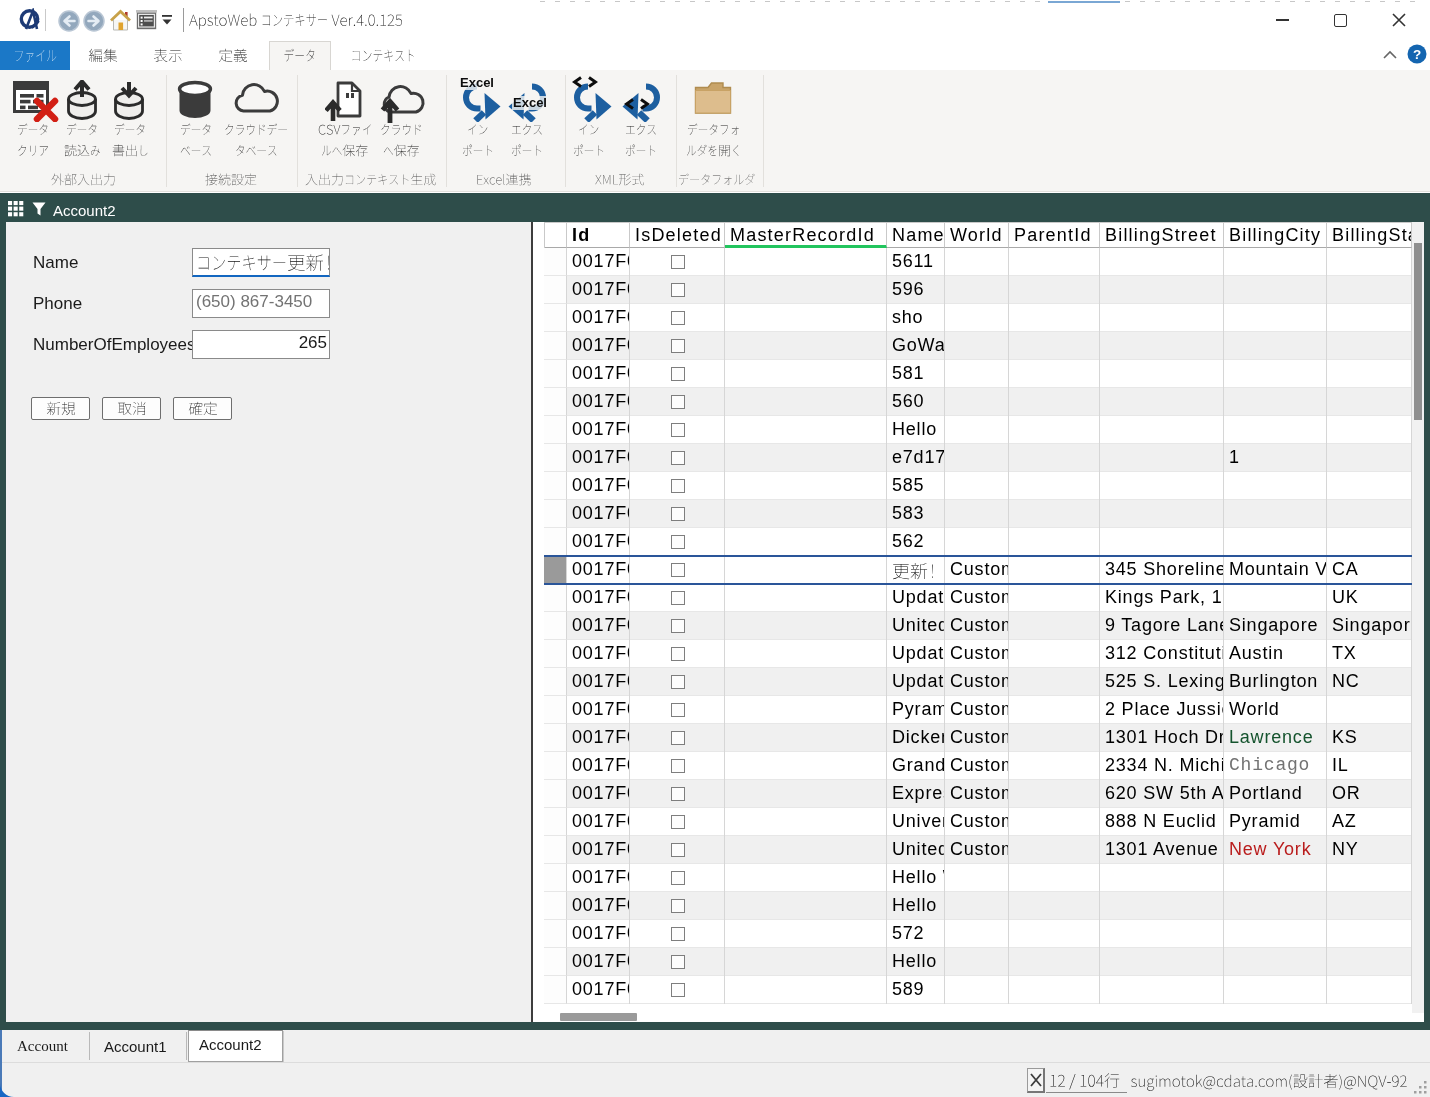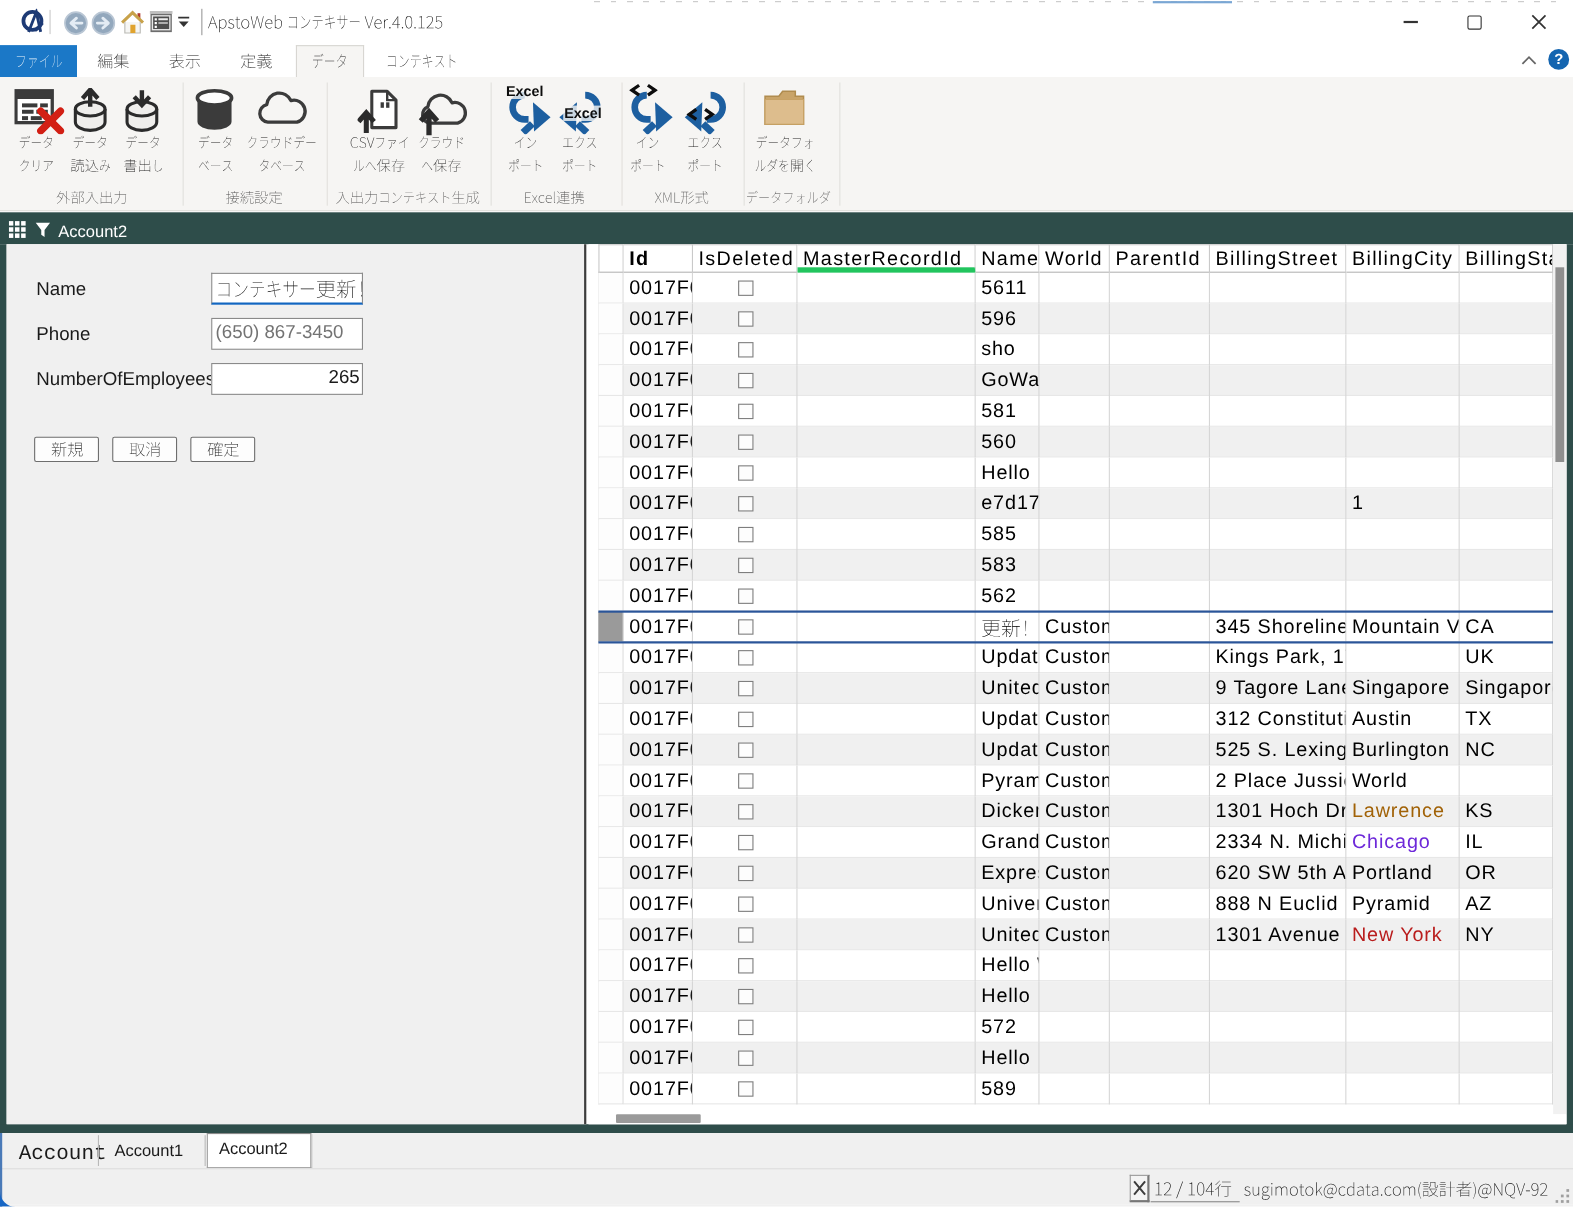--- a/index.html
+++ b/index.html
@@ -309,21 +309,21 @@
     <path d="M7.4 -5.2H13.5V-4.8H7.4ZM7.4 -2.7H13.5V-2.2H7.4ZM7.5 -0.1H14.2V0.3H7.5ZM6.3 -10.8H14.2V-8.4H13.7V-10.3H6.7V-8.4H6.3ZM10.3 -7.6H10.7V0.2H10.3ZM7.7 -7.7H13.7V-7.3H7.7V1.0H7.2V-7.3L7.6 -7.7ZM9.7 -12.5 10.1 -12.4Q9.5 -10.2 8.4 -8.5Q7.3 -6.8 5.9 -5.5Q5.9 -5.6 5.8 -5.6Q5.7 -5.7 5.7 -5.8Q5.6 -5.8 5.5 -5.8Q7.0 -7.0 8.0 -8.7Q9.1 -10.4 9.7 -12.5ZM11.2 -9.8 11.7 -9.6Q11.4 -9.1 11.2 -8.5Q10.9 -7.9 10.6 -7.4L10.3 -7.6Q10.5 -8.0 10.8 -8.7Q11.1 -9.3 11.2 -9.8ZM0.9 -11.3H6.0V-10.9H0.9ZM2.2 -7.0H5.5V-0.8H2.2V-1.3H5.0V-6.5H2.2ZM2.9 -11.2 3.3 -11.1Q3.1 -9.6 2.7 -8.2Q2.4 -6.8 1.9 -5.6Q1.5 -4.4 0.8 -3.5Q0.8 -3.5 0.7 -3.6Q0.7 -3.7 0.6 -3.7Q0.6 -3.8 0.5 -3.8Q1.1 -4.7 1.6 -5.9Q2.0 -7.0 2.3 -8.4Q2.7 -9.8 2.9 -11.2ZM2.0 -7.0H2.4V0.4H2.0Z M18.0 -7.8H27.2V-7.4H18.0ZM22.5 -4.2H27.5V-3.8H22.5ZM22.2 -7.7H22.7V0.2L22.2 0.1ZM18.7 -5.6 19.2 -5.6Q18.8 -3.3 18.1 -1.7Q17.3 0.0 16.1 1.1Q16.1 1.1 16.0 1.0Q15.9 1.0 15.8 0.9Q15.8 0.9 15.7 0.8Q17.0 -0.2 17.7 -1.9Q18.4 -3.5 18.7 -5.6ZM18.7 -3.6Q19.1 -2.4 19.8 -1.6Q20.5 -0.8 21.4 -0.4Q22.3 0.0 23.4 0.2Q24.6 0.3 25.8 0.3Q25.9 0.3 26.3 0.3Q26.6 0.3 27.1 0.3Q27.5 0.3 28.0 0.3Q28.4 0.3 28.8 0.3Q29.2 0.3 29.3 0.3Q29.2 0.4 29.2 0.5Q29.2 0.6 29.1 0.7Q29.1 0.7 29.1 0.8H28.4H25.8Q24.4 0.8 23.3 0.6Q22.1 0.4 21.2 0.0Q20.2 -0.4 19.5 -1.3Q18.8 -2.1 18.3 -3.4ZM22.2 -12.5H22.7V-10.3H22.2ZM16.4 -10.5H28.6V-7.8H28.1V-10.1H16.9V-7.8H16.4Z" fill="#1a1a1a"></path>
   </svg>
 <div style="position:absolute;left:535px;top:222px;width:889px;height:800px;background:#fff"></div>
 <div style="position:absolute;left:544px;top:222px;width:23px;height:26px;border-right:1px solid #c9c9c9;border-top:1px solid #c9c9c9;border-bottom:1px solid #a9a9a9;box-sizing:border-box;background:#fff;overflow:hidden"></div>
 <div style="position:absolute;left:567px;top:222px;width:63px;height:26px;border-right:1px solid #c9c9c9;border-top:1px solid #c9c9c9;border-bottom:1px solid #a9a9a9;box-sizing:border-box;background:#fff;overflow:hidden">
     <span style="position:absolute;left:5px;top:2px;font-family:'Liberation Sans';font-size:18px;font-weight:bold;letter-spacing:1.2px;color:#000;white-space:nowrap">Id</span>
   </div>
 <div style="position:absolute;left:630px;top:222px;width:95px;height:26px;border-right:1px solid #c9c9c9;border-top:1px solid #c9c9c9;border-bottom:1px solid #a9a9a9;box-sizing:border-box;background:#fff;overflow:hidden">
     <span style="position:absolute;left:5px;top:2px;font-family:'Liberation Sans';font-size:18px;font-weight:normal;letter-spacing:1.2px;color:#000;white-space:nowrap">IsDeleted</span>
   </div>
-<div style="position:absolute;left:725px;top:222px;width:162px;height:26px;border-right:1px solid #c9c9c9;border-top:1px solid #c9c9c9;border-bottom:5px solid #22c55e;box-sizing:border-box;background:#fff;overflow:hidden">
+<div style="position:absolute;left:725px;top:222px;width:162px;height:26px;border-right:1px solid #c9c9c9;border-top:1px solid #c9c9c9;border-bottom:3px solid #22c55e;box-sizing:border-box;background:#fff;overflow:hidden">
     <span style="position:absolute;left:5px;top:2px;font-family:'Liberation Sans';font-size:18px;font-weight:normal;letter-spacing:1.2px;color:#000;white-space:nowrap">MasterRecordId</span>
   </div>
 <div style="position:absolute;left:887px;top:222px;width:58px;height:26px;border-right:1px solid #c9c9c9;border-top:1px solid #c9c9c9;border-bottom:1px solid #a9a9a9;box-sizing:border-box;background:#fff;overflow:hidden">
     <span style="position:absolute;left:5px;top:2px;font-family:'Liberation Sans';font-size:18px;font-weight:normal;letter-spacing:1.2px;color:#000;white-space:nowrap">Name</span>
   </div>
 <div style="position:absolute;left:945px;top:222px;width:64px;height:26px;border-right:1px solid #c9c9c9;border-top:1px solid #c9c9c9;border-bottom:1px solid #a9a9a9;box-sizing:border-box;background:#fff;overflow:hidden">
     <span style="position:absolute;left:5px;top:2px;font-family:'Liberation Sans';font-size:18px;font-weight:normal;letter-spacing:1.2px;color:#000;white-space:nowrap">World</span>
   </div>
 <div style="position:absolute;left:1009px;top:222px;width:91px;height:26px;border-right:1px solid #c9c9c9;border-top:1px solid #c9c9c9;border-bottom:1px solid #a9a9a9;box-sizing:border-box;background:#fff;overflow:hidden">
     <span style="position:absolute;left:5px;top:2px;font-family:'Liberation Sans';font-size:18px;font-weight:normal;letter-spacing:1.2px;color:#000;white-space:nowrap">ParentId</span>
@@ -665,21 +665,21 @@
     <span style="position:absolute;left:5px;top:3px;font-family:'Liberation Sans';font-size:18px;letter-spacing:0.8px;color:#000;white-space:nowrap">Dickenson plc</span>
   </div>
 <div style="position:absolute;left:945px;top:724px;width:64px;height:28px;border-right:1px solid #d6d6d6;box-sizing:border-box;overflow:hidden">
     <span style="position:absolute;left:5px;top:3px;font-family:'Liberation Sans';font-size:18px;letter-spacing:0.8px;color:#000;white-space:nowrap">Customer - Channel</span>
   </div>
 <div style="position:absolute;left:1009px;top:724px;width:91px;height:28px;border-right:1px solid #d6d6d6;box-sizing:border-box;overflow:hidden"></div>
 <div style="position:absolute;left:1100px;top:724px;width:124px;height:28px;border-right:1px solid #d6d6d6;box-sizing:border-box;overflow:hidden">
     <span style="position:absolute;left:5px;top:3px;font-family:'Liberation Sans';font-size:18px;letter-spacing:0.8px;color:#000;white-space:nowrap">1301 Hoch Drive</span>
   </div>
 <div style="position:absolute;left:1224px;top:724px;width:103px;height:28px;border-right:1px solid #d6d6d6;box-sizing:border-box;overflow:hidden">
-    <span style="position:absolute;left:5px;top:3px;font-family:'Liberation Sans';font-size:18px;letter-spacing:0.8px;color:#a16207;white-space:nowrap">Lawrence</span>
+    <span style="position:absolute;left:5px;top:3px;font-family:'Liberation Sans';font-size:18px;letter-spacing:0.8px;color:#14532d;white-space:nowrap">Lawrence</span>
   </div>
 <div style="position:absolute;left:1327px;top:724px;width:85px;height:28px;border-right:1px solid #d6d6d6;box-sizing:border-box;overflow:hidden">
     <span style="position:absolute;left:5px;top:3px;font-family:'Liberation Sans';font-size:18px;letter-spacing:0.8px;color:#000;white-space:nowrap">KS</span>
   </div>
 <div style="position:absolute;left:671px;top:731px;width:14px;height:14px;border:1.2px solid #7e7e7e;background:#fdfdfd;box-sizing:border-box"></div>
 <div style="position:absolute;left:544px;top:752px;width:23px;height:28px;background:#fdfdfd;border-right:1px solid #d6d6d6;border-bottom:1px solid #e7e7e7;box-sizing:border-box"></div>
 <div style="position:absolute;left:567px;top:752px;width:845px;height:28px;background:#ffffff;border-bottom:1px solid #e7e7e7;box-sizing:border-box"></div>
 <div style="position:absolute;left:567px;top:752px;width:63px;height:28px;border-right:1px solid #d6d6d6;box-sizing:border-box;overflow:hidden">
     <span style="position:absolute;left:5px;top:3px;font-family:'Liberation Sans';font-size:18px;letter-spacing:0.8px;color:#000;white-space:nowrap">0017F000011y3jZQAQ</span>
   </div>
@@ -689,21 +689,21 @@
     <span style="position:absolute;left:5px;top:3px;font-family:'Liberation Sans';font-size:18px;letter-spacing:0.8px;color:#000;white-space:nowrap">Grand Hotels &amp; Re</span>
   </div>
 <div style="position:absolute;left:945px;top:752px;width:64px;height:28px;border-right:1px solid #d6d6d6;box-sizing:border-box;overflow:hidden">
     <span style="position:absolute;left:5px;top:3px;font-family:'Liberation Sans';font-size:18px;letter-spacing:0.8px;color:#000;white-space:nowrap">Customer - Direct</span>
   </div>
 <div style="position:absolute;left:1009px;top:752px;width:91px;height:28px;border-right:1px solid #d6d6d6;box-sizing:border-box;overflow:hidden"></div>
 <div style="position:absolute;left:1100px;top:752px;width:124px;height:28px;border-right:1px solid #d6d6d6;box-sizing:border-box;overflow:hidden">
     <span style="position:absolute;left:5px;top:3px;font-family:'Liberation Sans';font-size:18px;letter-spacing:0.8px;color:#000;white-space:nowrap">2334 N. Michigan Ave</span>
   </div>
 <div style="position:absolute;left:1224px;top:752px;width:103px;height:28px;border-right:1px solid #d6d6d6;box-sizing:border-box;overflow:hidden">
-    <span style="position:absolute;left:5px;top:3px;font-family:Liberation Sans, sans-serif;font-size:18px;letter-spacing:0.8px;color:#6d28d9;white-space:nowrap">Chicago</span>
+    <span style="position:absolute;left:5px;top:3px;font-family:Liberation Mono, monospace;font-size:18px;letter-spacing:0.8px;color:#737373;white-space:nowrap">Chicago</span>
   </div>
 <div style="position:absolute;left:1327px;top:752px;width:85px;height:28px;border-right:1px solid #d6d6d6;box-sizing:border-box;overflow:hidden">
     <span style="position:absolute;left:5px;top:3px;font-family:'Liberation Sans';font-size:18px;letter-spacing:0.8px;color:#000;white-space:nowrap">IL</span>
   </div>
 <div style="position:absolute;left:671px;top:759px;width:14px;height:14px;border:1.2px solid #7e7e7e;background:#fdfdfd;box-sizing:border-box"></div>
 <div style="position:absolute;left:544px;top:780px;width:23px;height:28px;background:#fdfdfd;border-right:1px solid #d6d6d6;border-bottom:1px solid #e7e7e7;box-sizing:border-box"></div>
 <div style="position:absolute;left:567px;top:780px;width:845px;height:28px;background:#f0f0f0;border-bottom:1px solid #e7e7e7;box-sizing:border-box"></div>
 <div style="position:absolute;left:567px;top:780px;width:63px;height:28px;border-right:1px solid #d6d6d6;box-sizing:border-box;overflow:hidden">
     <span style="position:absolute;left:5px;top:3px;font-family:'Liberation Sans';font-size:18px;letter-spacing:0.8px;color:#000;white-space:nowrap">0017F000011y3jZQAQ</span>
   </div>
@@ -857,21 +857,21 @@
 <svg style="position:absolute;left:892.0px;top:556.6px;overflow:visible;" width="47" height="27" viewBox="0 -20.9 47 27.0">
     <path d="M1.2 -13.8H16.7V-13.3H1.2ZM8.8 -13.6H9.3V-6.9Q9.3 -5.9 9.2 -5.0Q9.1 -4.0 8.7 -3.1Q8.3 -2.2 7.4 -1.4Q6.6 -0.6 5.1 0.1Q3.6 0.8 1.3 1.3Q1.3 1.2 1.2 1.1Q1.2 1.1 1.1 1.0Q1.0 0.9 1.0 0.8Q3.3 0.3 4.7 -0.3Q6.2 -1.0 7.0 -1.7Q7.8 -2.5 8.2 -3.3Q8.6 -4.2 8.7 -5.1Q8.8 -6.0 8.8 -6.9ZM3.5 -7.8V-5.3H15.1V-7.8ZM3.5 -10.8V-8.4H15.1V-10.8ZM3.0 -11.3H15.6V-4.8H3.0ZM4.3 -4.4Q5.1 -3.0 6.2 -2.0Q7.4 -1.1 8.9 -0.5Q10.5 0.1 12.6 0.4Q14.6 0.7 17.2 0.8Q17.1 0.9 17.1 1.1Q17.0 1.2 17.0 1.3Q14.4 1.2 12.3 0.8Q10.2 0.5 8.6 -0.1Q7.0 -0.7 5.8 -1.7Q4.6 -2.7 3.9 -4.3Z M28.4 -8.7H35.1V-8.2H28.4ZM19.2 -13.0H27.0V-12.4H19.2ZM19.0 -5.8H27.2V-5.3H19.0ZM19.0 -8.7H27.3V-8.2H19.0ZM32.2 -8.6H32.7V1.2H32.2ZM22.9 -15.0H23.4V-12.6H22.9ZM22.9 -8.5H23.4V1.2H22.9ZM28.1 -13.4 28.9 -13.1Q28.9 -13.0 28.6 -12.9V-7.1Q28.6 -6.1 28.5 -5.0Q28.4 -3.9 28.1 -2.8Q27.8 -1.7 27.2 -0.6Q26.7 0.5 25.7 1.4Q25.6 1.3 25.6 1.3Q25.5 1.2 25.4 1.1Q25.4 1.0 25.3 1.0Q26.2 0.1 26.8 -0.9Q27.4 -1.9 27.6 -2.9Q27.9 -4.0 28.0 -5.1Q28.1 -6.1 28.1 -7.1ZM34.3 -14.7 34.7 -14.3Q33.9 -14.0 32.9 -13.7Q31.8 -13.3 30.6 -13.1Q29.5 -12.8 28.4 -12.6Q28.4 -12.7 28.3 -12.9Q28.2 -13.0 28.2 -13.1Q29.2 -13.3 30.4 -13.5Q31.6 -13.8 32.6 -14.1Q33.6 -14.4 34.3 -14.7ZM23.3 -4.7Q23.5 -4.6 24.0 -4.2Q24.5 -3.8 25.0 -3.3Q25.5 -2.9 26.0 -2.5Q26.4 -2.1 26.6 -1.9L26.2 -1.5Q26.0 -1.7 25.6 -2.1Q25.2 -2.5 24.7 -3.0Q24.2 -3.4 23.7 -3.8Q23.3 -4.2 23.0 -4.4ZM20.5 -12.0 21.0 -12.1Q21.3 -11.4 21.6 -10.6Q21.8 -9.8 21.9 -9.2L21.3 -9.0Q21.3 -9.6 21.1 -10.5Q20.8 -11.3 20.5 -12.0ZM25.3 -12.2 25.8 -12.0Q25.5 -11.2 25.2 -10.4Q24.9 -9.6 24.6 -9.0L24.2 -9.1Q24.4 -9.6 24.6 -10.1Q24.8 -10.6 25.0 -11.2Q25.1 -11.7 25.3 -12.2ZM22.9 -5.7 23.3 -5.5Q22.9 -4.5 22.1 -3.5Q21.4 -2.5 20.6 -1.6Q19.9 -0.8 19.1 -0.3Q19.1 -0.4 18.9 -0.5Q18.8 -0.6 18.7 -0.6Q19.5 -1.1 20.3 -2.0Q21.1 -2.8 21.8 -3.8Q22.5 -4.8 22.9 -5.7Z M40.4 -4.1 40.2 -11.9V-13.5H40.8V-11.9L40.6 -4.1ZM40.5 0.0Q40.4 0.0 40.3 -0.2Q40.1 -0.4 40.1 -0.8Q40.1 -1.1 40.3 -1.4Q40.4 -1.6 40.5 -1.6Q40.6 -1.6 40.7 -1.4Q40.9 -1.1 40.9 -0.8Q40.9 -0.4 40.7 -0.2Q40.6 0.0 40.5 0.0Z" fill="#000"></path>
   </svg>
 <div style="position:absolute;left:544px;top:555px;width:868px;height:2px;background:#2a5599"></div>
 <div style="position:absolute;left:544px;top:583px;width:868px;height:2px;background:#2a5599"></div>
 <div style="position:absolute;left:1412px;top:222px;width:12px;height:791px;background:#f1f1f1"></div>
 <div style="position:absolute;left:1414px;top:243px;width:8px;height:177px;background:#8f8f8f"></div>
 <div style="position:absolute;left:535px;top:1013px;width:889px;height:9px;background:#fff"></div>
 <div style="position:absolute;left:560px;top:1013px;width:77px;height:8px;background:#9a9a9a;border-radius:1px"></div>
 <div style="position:absolute;left:0;top:1030px;width:1430px;height:32px;background:#f0f0f0"></div>
-<div style="position:absolute;left:17px;top:1038px;font-family:Liberation Mono, monospace;font-size:19px;color:#1a1a1a">Account</div>
+<div style="position:absolute;left:17px;top:1038px;font-family:Liberation Serif, serif;font-size:15px;color:#1a1a1a">Account</div>
 <div style="position:absolute;left:104px;top:1038px;font-family:'Liberation Sans';font-size:15px;color:#1a1a1a">Account1</div>
 <div style="position:absolute;left:89px;top:1032px;width:1px;height:28px;background:#b9b9b9"></div>
 <div style="position:absolute;left:186px;top:1032px;width:1px;height:28px;background:#b9b9b9"></div>
 <div style="position:absolute;left:188px;top:1030px;width:95px;height:32px;background:#fff;border:1px solid #a0a0a0;border-top:1px solid #8a8a8a;box-sizing:border-box;box-shadow:1px 1px 0 #c9c9c9"></div>
 <div style="position:absolute;left:199px;top:1036px;font-family:'Liberation Sans';font-size:15px;color:#1a1a1a">Account2</div>
 <div style="position:absolute;left:0;top:1062px;width:1430px;height:33px;background:#f0f0f0;border-top:1px solid #dcdcdc;box-sizing:border-box"></div>
 <div style="position:absolute;left:0;top:1095px;width:1430px;height:2px;background:#f0f0f0"></div>
 <div style="position:absolute;left:1027px;top:1068px;width:18px;height:25px;background:#f4f4f4;border:1px solid #9a9a9a;border-right:2px solid #777;border-bottom:2px solid #777;box-sizing:border-box"></div>
 <svg class="abs" style="left:1030px;top:1073px" width="12" height="14" viewBox="0 0 12 14">
 <path d="M1 1 L11 13 M11 1 L1 13" stroke="#3d3d3d" stroke-width="1.8"></path>

